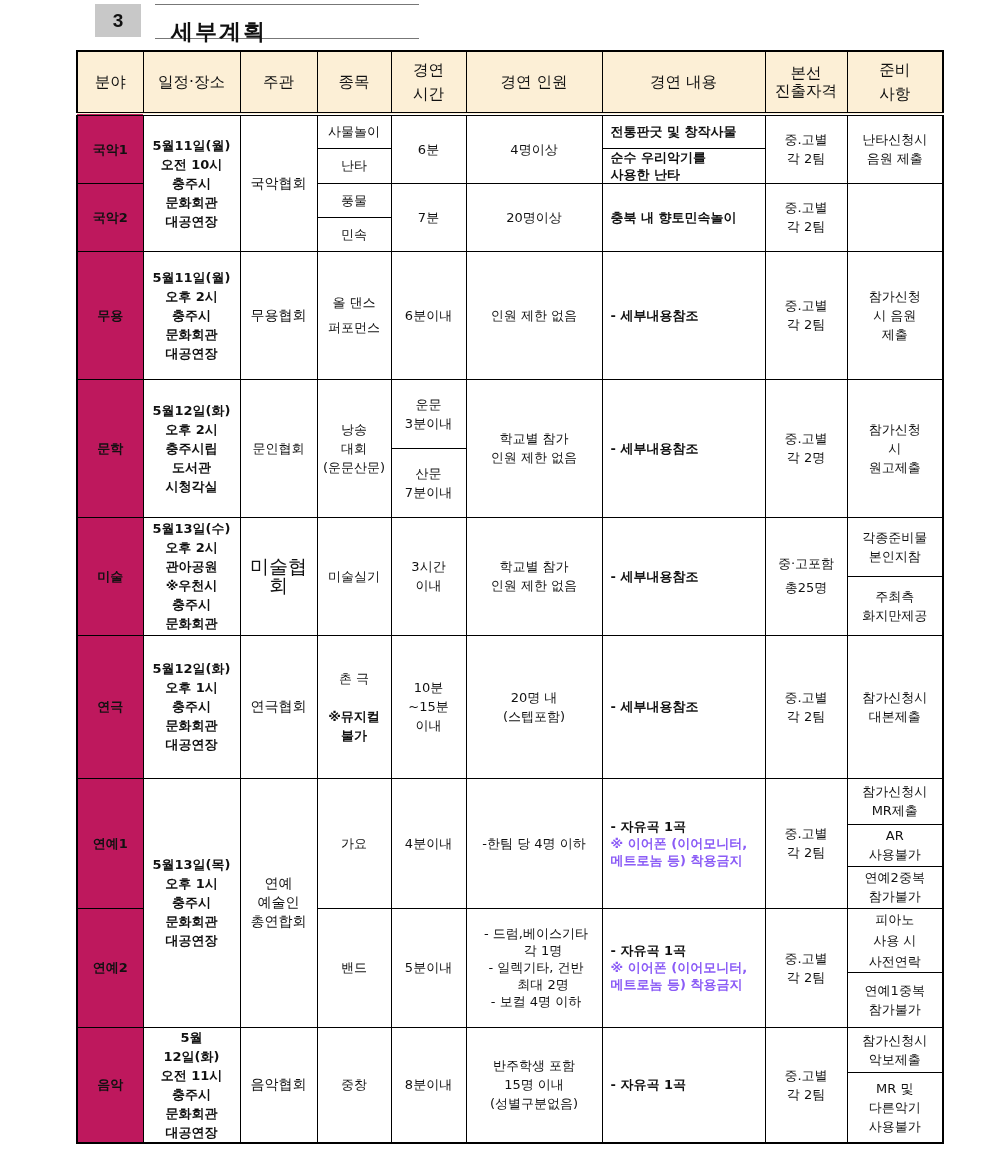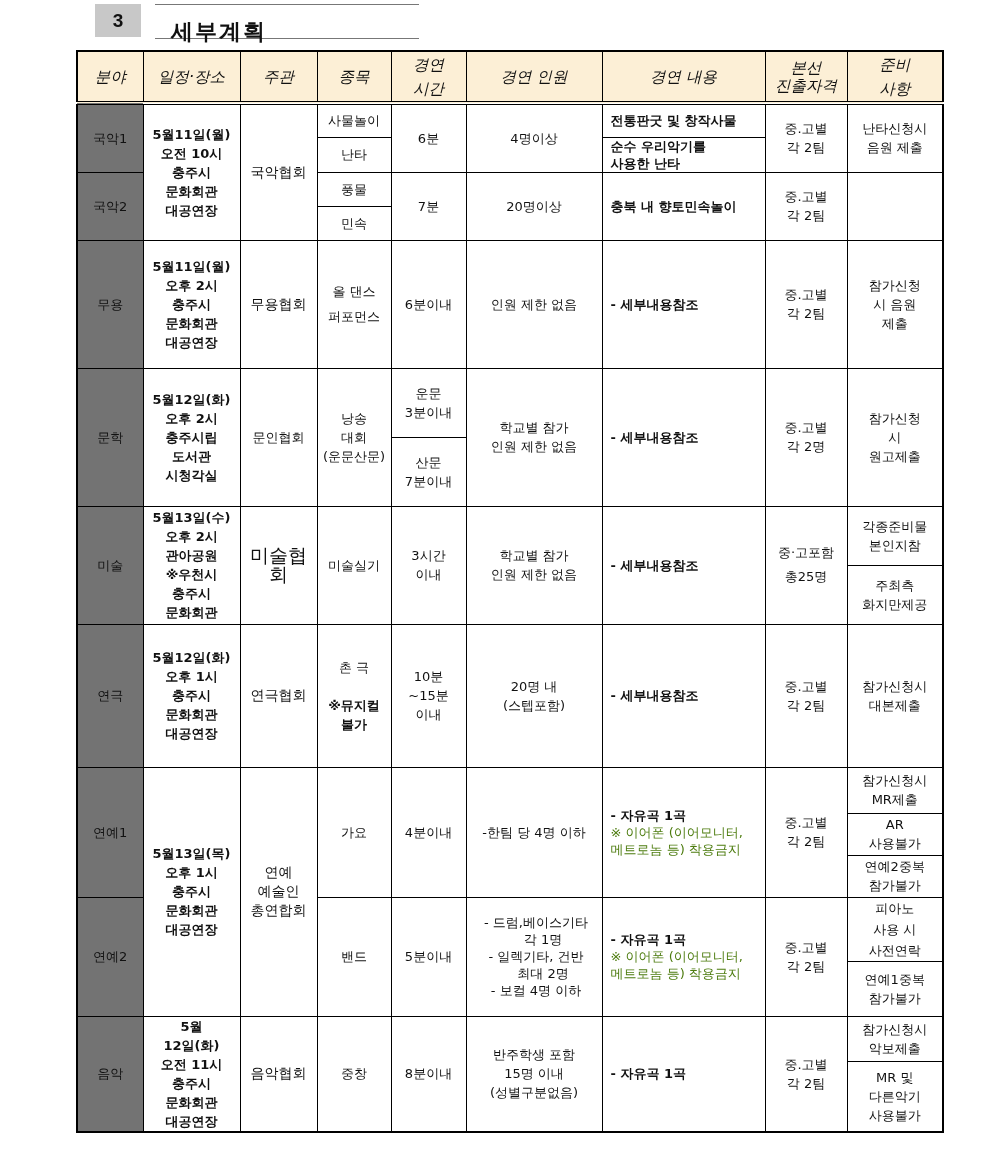--- a/index.html
+++ b/index.html
@@ -4,28 +4,28 @@
   <style>
     html, body { margin:0; padding:0; background:#ffffff; }
     body { width:992px; height:1151px; position:relative; font-family:"DejaVu Sans", sans-serif; color:#111; overflow:hidden; }
     .section-head { position:absolute; left:95px; top:4px; height:34px; }
     .section-num { position:absolute; left:0; top:0; width:46px; height:33px; background:#c8c8c8; font-weight:bold; font-size:19px; display:flex; align-items:center; justify-content:center; font-family:"Liberation Sans", sans-serif; }
     .section-title-wrap { position:absolute; left:60px; top:0; width:264px; height:33px; border-top:1px solid #777; border-bottom:1px solid #777; }
     .section-title { position:absolute; left:16px; top:12px; font-size:22px; font-weight:bold; letter-spacing:2px; }
     table.plan { position:absolute; left:76px; top:50px; border-collapse:collapse; table-layout:fixed; border:2px solid #000; }
     table.plan td, table.plan th { border:1px solid #000; text-align:center; vertical-align:middle; padding:0 4px; font-size:13px; line-height:19px; }
     table.plan th { background:#fcefd6; font-weight:normal; font-size:15.5px; line-height:24px; color:#111; }
-    table.plan thead tr { height:52px;font-style:italic; }
+    table.plan thead tr { height:63px; }
     table.plan thead th { border-bottom:4px double #000; }
-    .cat { background:#737373; font-weight:normal; font-size:16.5px; }
+    .cat { background:#be185d; font-weight:bold; font-size:16.5px; }
     .sched { font-weight:bold; font-size:14.5px; line-height:19.5px; }
     .small { font-size:12.5px; }
     .left { text-align:left !important; padding-left:8px !important;margin-left:26px; }
     .bold { font-weight:bold; }
-    .red { color:#4d7c0f; font-weight:normal; }
+    .red { color:#8b5cf6; font-weight:bold; }
     .prep { font-size:14.5px; line-height:24px; }
     .list-line { display:block; text-align:center; }
     .indent { padding-left:14px; }
   </style>
 </head>
 <body>
 
 <div class="section-head">
   <div class="section-num">3</div>
   <div class="section-title-wrap">

